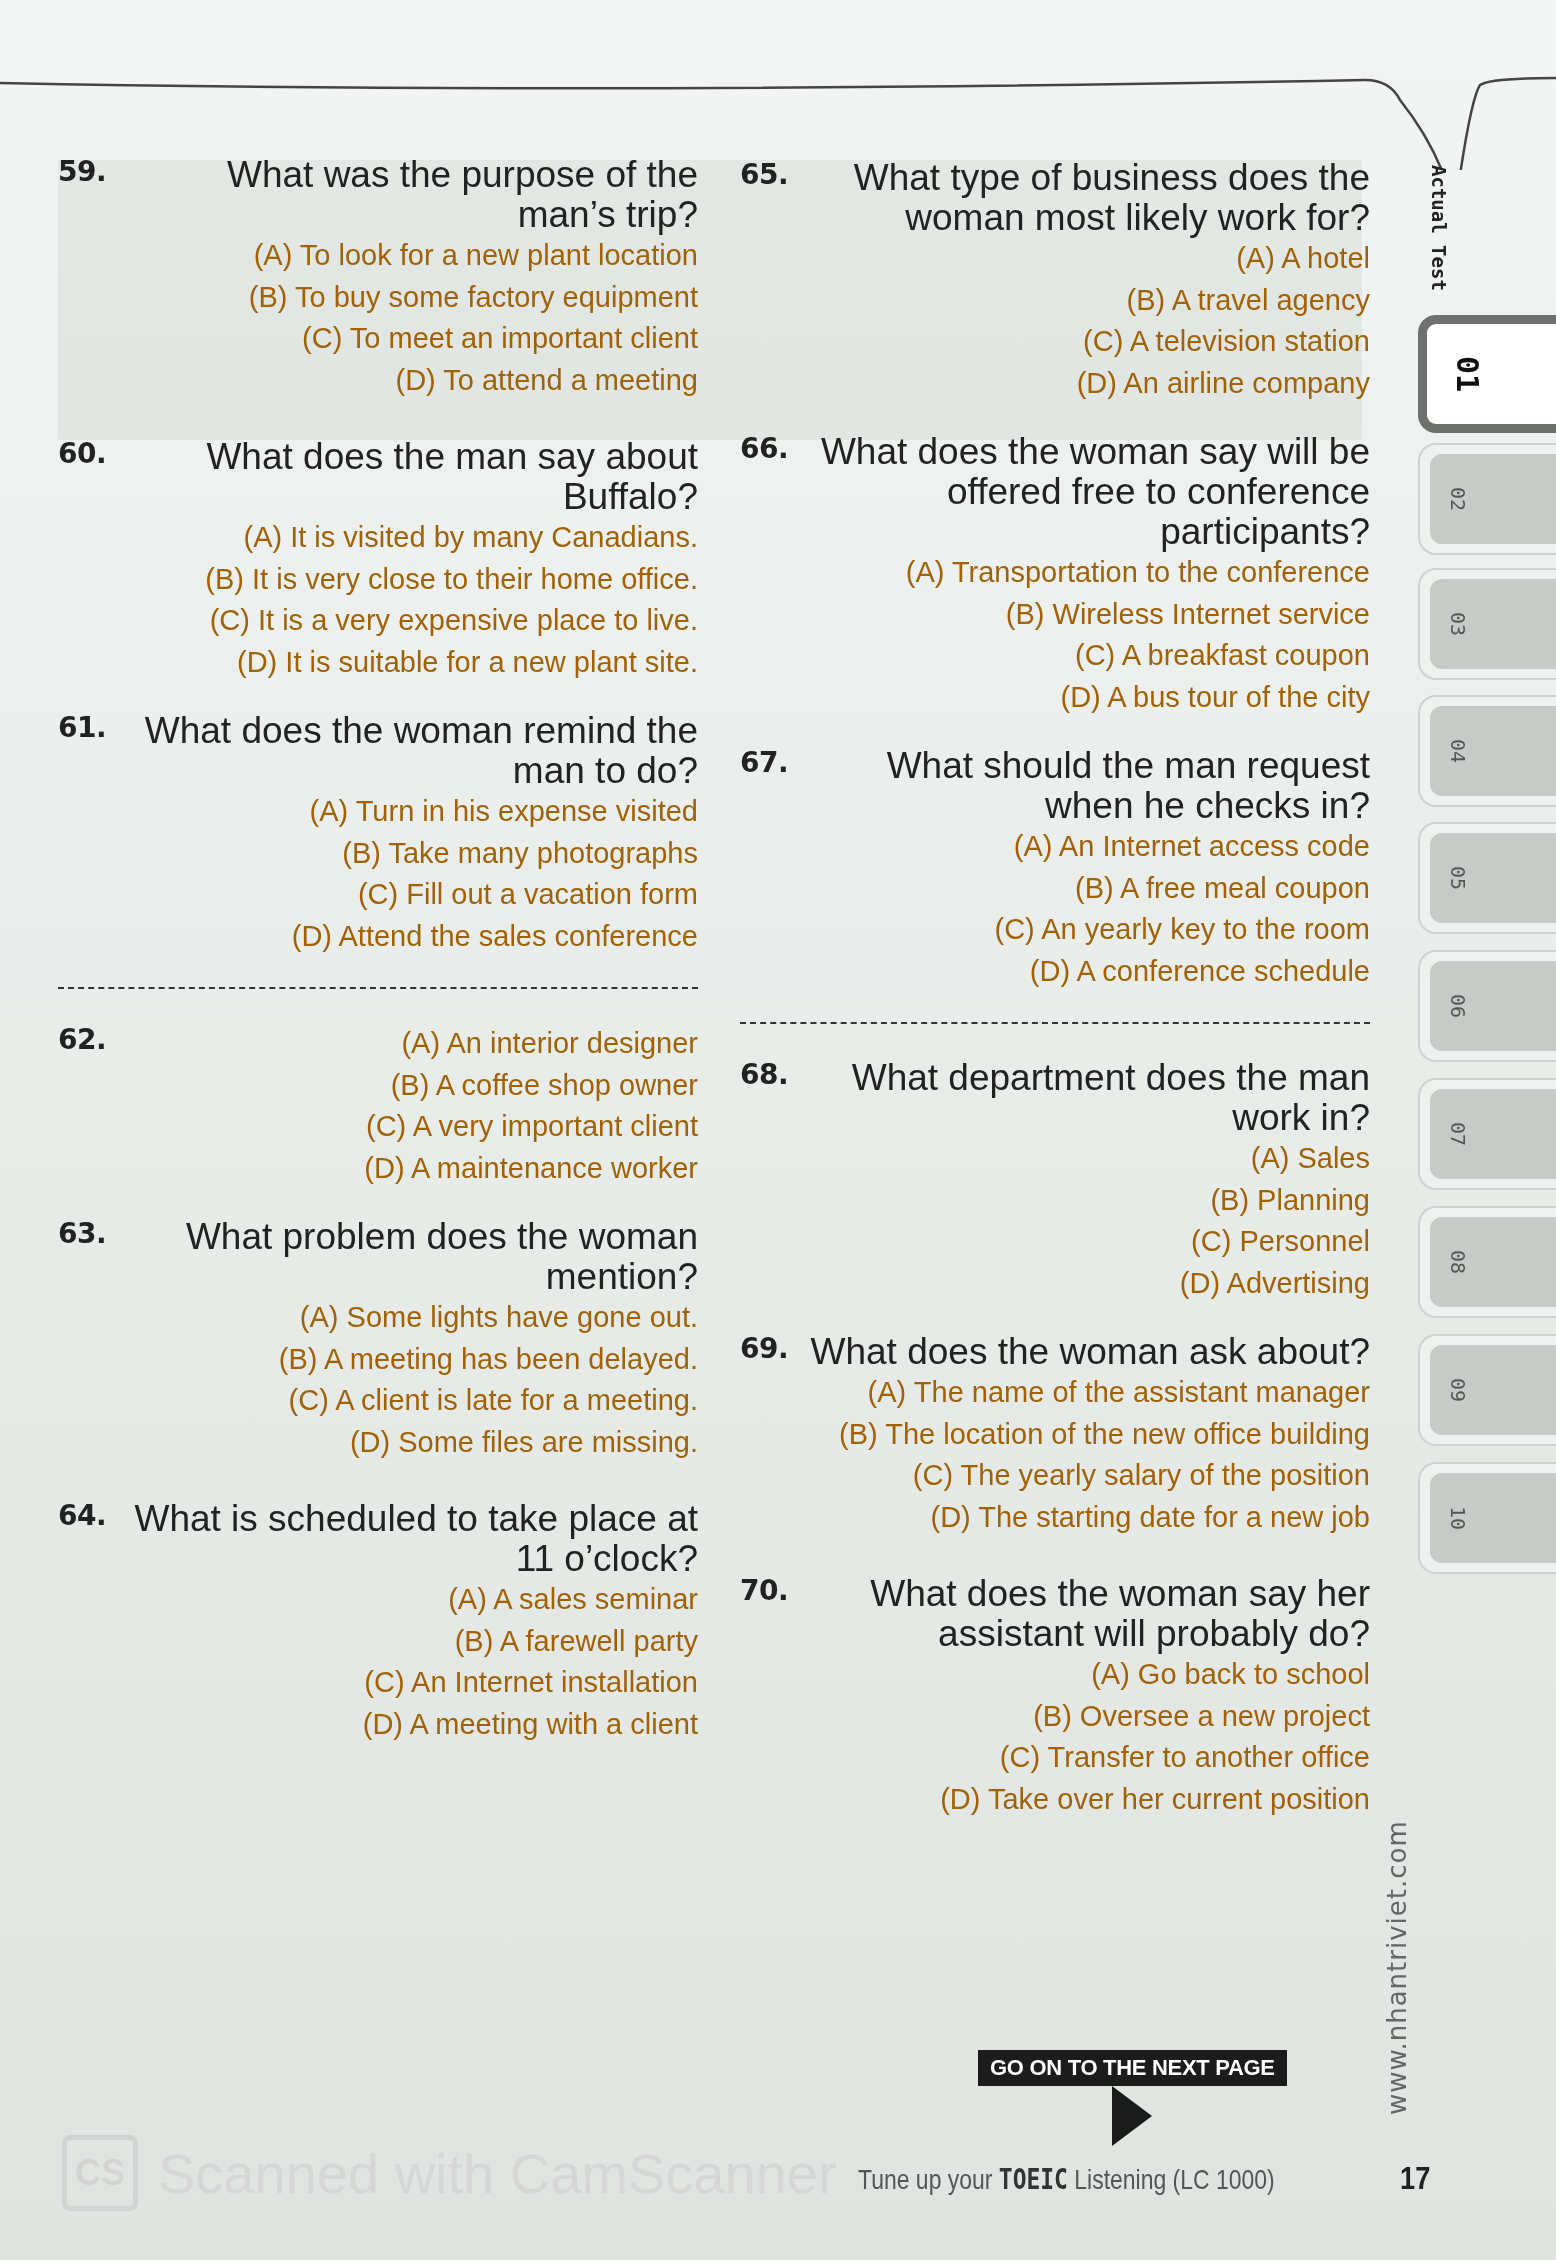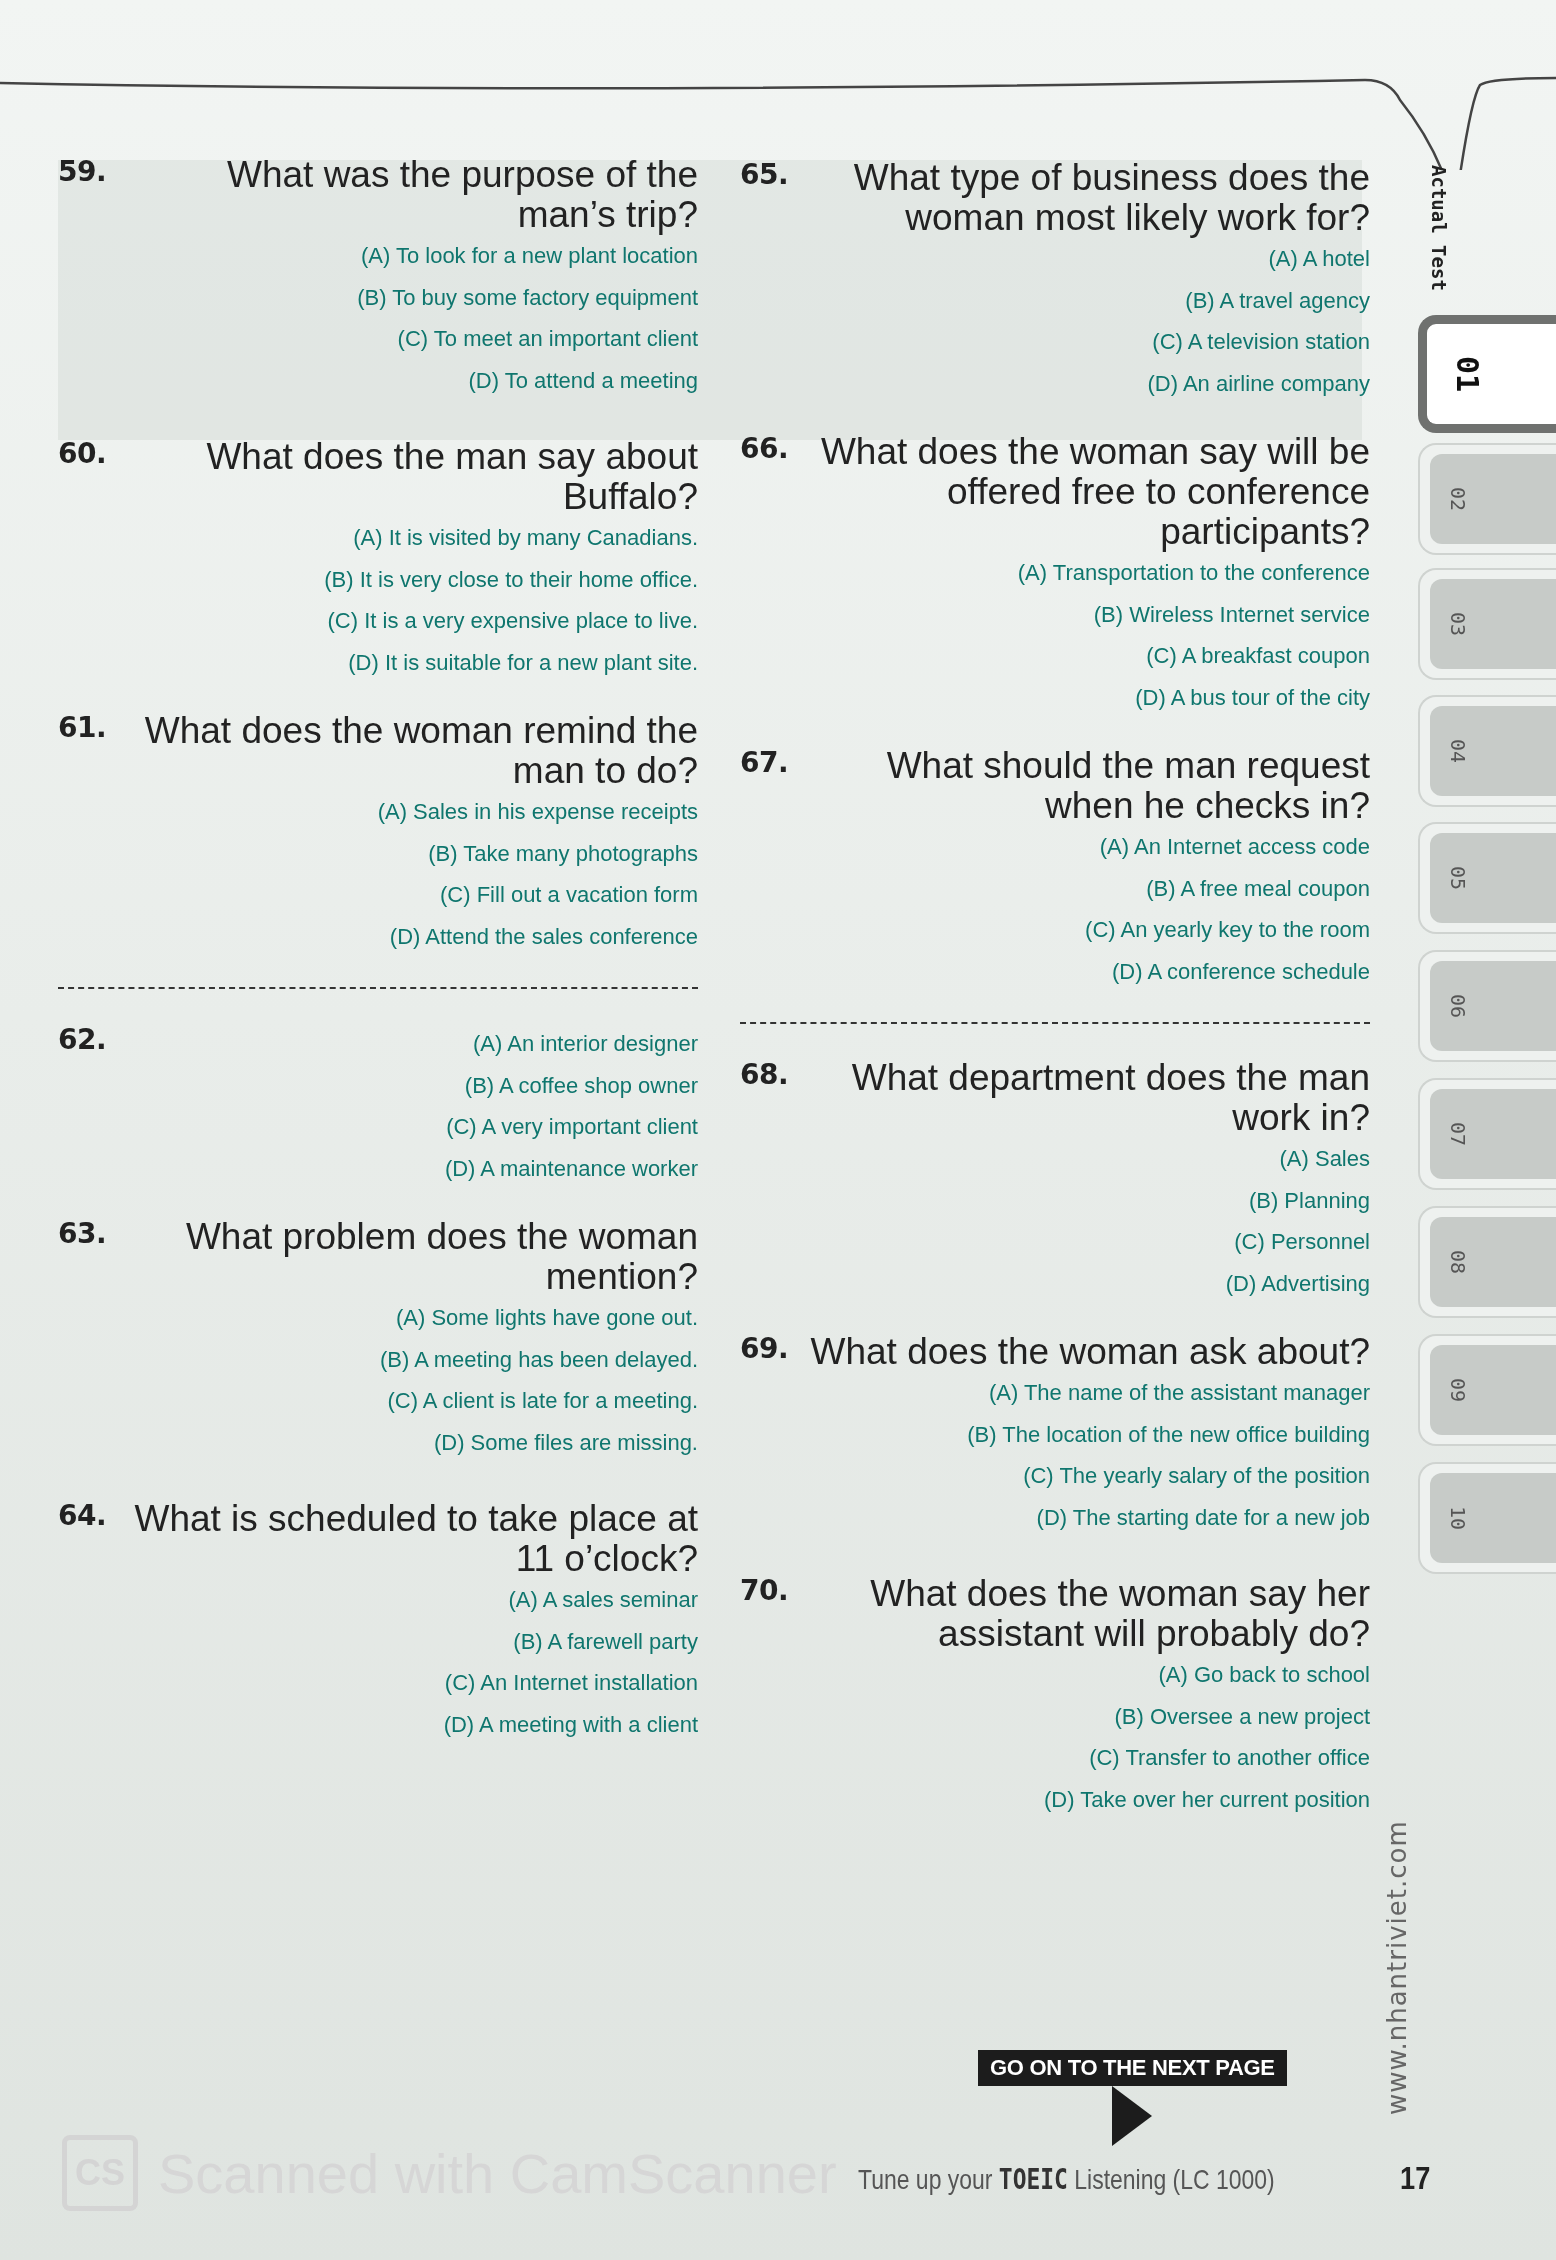--- a/index.html
+++ b/index.html
@@ -11,21 +11,21 @@
   .top-rule { position: absolute; left: 0; top: 60px; width: 1556px; height: 110px; }
   .shade-box { position: absolute; left: 58px; top: 160px; width: 1304px; height: 280px;
     background: rgba(200,208,204,0.35); }
   .col { position: absolute; top: 155px; text-align: right; }
   .col.left { left: 58px; width: 640px; }
   .col.right { left: 740px; width: 630px; }
   .q { position: relative; margin-bottom: 28px; }
   .q-num { position: absolute; left: 0; top: 0; font-family: "DejaVu Sans", sans-serif;
     font-weight: bold; font-size: 28px; color: #222; letter-spacing: -0.5px; }
   .q-text { margin-left: 62px; font-size: 37px; line-height: 40px; color: #222; }
-  .opt { margin-left: 62px; font-size: 22px; line-height: 41.5px; color: #0f766e; }
+  .opt { margin-left: 62px; font-size: 29px; line-height: 41.5px; color: #a16207; }
   .divider { border-top: 2px dashed #333; margin: 30px 0 34px 0; height: 0; }
   .tab-label { position: absolute; left: 1428px; top: 165px; transform-origin: left top;
     transform: rotate(90deg) translateY(-100%); white-space: nowrap; font-family: "DejaVu Sans Mono", monospace;
     font-weight: bold; font-size: 19px; color: #222; }
   .tab { position: absolute; left: 1418px; width: 150px; height: 108px; border: 2px solid #cfd3d0;
     border-right: none; border-radius: 18px 0 0 18px; background: #eef1ef; }
   .tab .inner { position: absolute; left: 10px; top: 9px; right: 0; bottom: 9px; background: #c7cbc8;
     border-radius: 12px 0 0 12px; }
   .tab .num { position: absolute; left: 26px; top: 50%; transform: translateY(-50%) rotate(90deg);
     font-family: "DejaVu Sans Mono", monospace; font-size: 20px; color: #555; }
@@ -71,21 +71,21 @@
     <span class="q-num">60.</span>
     <div class="q-text">What does the man say about Buffalo?</div>
     <div class="opt">(A) It is visited by many Canadians.</div>
     <div class="opt">(B) It is very close to their home office.</div>
     <div class="opt">(C) It is a very expensive place to live.</div>
     <div class="opt">(D) It is suitable for a new plant site.</div>
   </div>
   <div class="q">
     <span class="q-num">61.</span>
     <div class="q-text">What does the woman remind the man to do?</div>
-    <div class="opt">(A) Sales in his expense receipts</div>
+    <div class="opt">(A) Turn in his expense visited</div>
     <div class="opt">(B) Take many photographs</div>
     <div class="opt">(C) Fill out a vacation form</div>
     <div class="opt">(D) Attend the sales conference</div>
   </div>
   <div class="divider"></div>
   <div class="q">
     <span class="q-num">62.</span>
     <div class="opt">(A) An interior designer</div>
     <div class="opt">(B) A coffee shop owner</div>
     <div class="opt">(C) A very important client</div>

